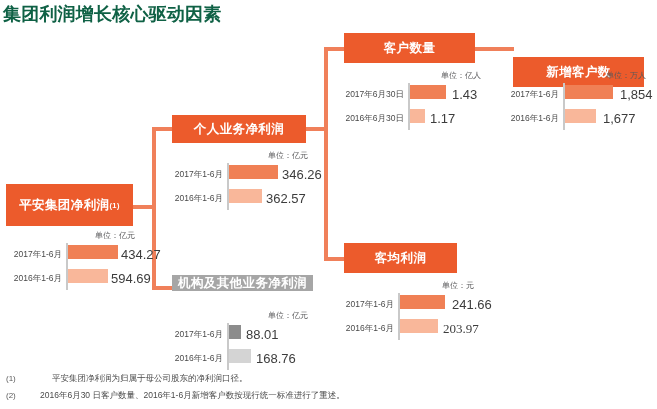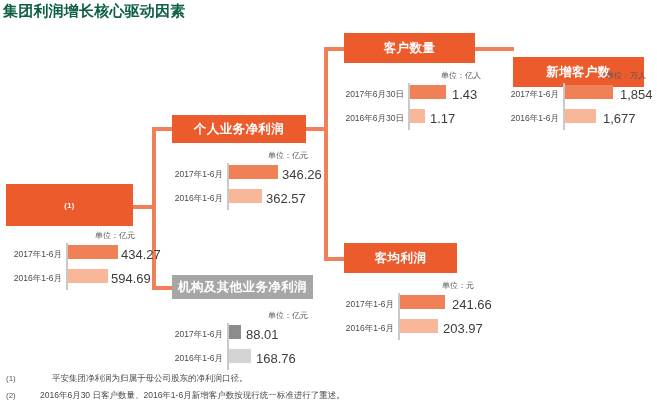--- a/index.html
+++ b/index.html
@@ -11,21 +11,21 @@
     position:relative;
     color:#4a4a4a;
   }
   #canvas{position:absolute;left:0;top:0;width:657px;height:409px;}
 
   .abs{position:absolute;}
 
   
   .chart-title{
     left:3px;top:2px;
-    font-size:15px;font-weight:bold;
+    font-size:18px;font-weight:bold;
     color:#0f6145;
     letter-spacing:.2px;
     white-space:nowrap;
   }
 
   
   .conn{background:#f0805a;}
 
   
   .node-box{
@@ -97,20 +97,21 @@
   <div class="abs conn" style="left:152px;top:286px;width:22px;height:4px;"></div>
 
   <div class="abs conn" style="left:304px;top:127px;width:22px;height:4px;"></div>
   <div class="abs conn" style="left:324px;top:47px;width:4px;height:214px;"></div>
   <div class="abs conn" style="left:324px;top:47px;width:22px;height:4px;"></div>
   <div class="abs conn" style="left:324px;top:257px;width:22px;height:4px;"></div>
 
   <div class="abs conn" style="left:474px;top:47px;width:40px;height:4px;"></div>
 
   <div class="abs node-box orange" style="left:6px;top:184px;width:127px;height:42px;">
+    <span>平安集团净利润</span>
       <span style="font-size:7.5px;vertical-align:super;">(1)</span>
   </div>
   <div class="group" style="left:0px;top:228px;width:150px;height:60px;">
     <div class="unit" style="left:60px;top:2px;width:75px;">单位：亿元</div>
     <div class="axis" style="left:66px;top:15px;height:47px;"></div>
 
     <div class="rowlabel" style="left:0px;top:22px;width:62px;">2017年1-6月</div>
     <div class="bar" style="left:68px;top:17px;width:50px;height:14px;background:#f08055;"></div>
     <div class="val" style="left:121px;top:20px;">434.27</div>
 
@@ -126,21 +127,21 @@
     <div class="unit" style="left:68px;top:2px;width:75px;">单位：亿元</div>
     <div class="axis" style="left:62px;top:15px;height:47px;"></div>
     <div class="rowlabel" style="left:0px;top:22px;width:58px;">2017年1-6月</div>
     <div class="bar" style="left:64px;top:17px;width:49px;height:14px;background:#f08055;"></div>
     <div class="val" style="left:117px;top:20px;">346.26</div>
     <div class="rowlabel" style="left:0px;top:46px;width:58px;">2016年1-6月</div>
     <div class="bar" style="left:64px;top:41px;width:33px;height:14px;background:#f9b79a;"></div>
     <div class="val" style="left:101px;top:44px;">362.57</div>
   </div>
 
-  <div class="abs node-box grey" style="left:172px;top:275px;width:141px;height:24px;">
+  <div class="abs node-box grey" style="left:172px;top:275px;width:141px;height:16px;">
     <span>机构及其他业务净利润</span>
   </div>
   <div class="group" style="left:165px;top:308px;width:160px;height:60px;">
     <div class="unit" style="left:68px;top:2px;width:75px;">单位：亿元</div>
     <div class="axis" style="left:62px;top:15px;height:47px;"></div>
     <div class="rowlabel" style="left:0px;top:22px;width:58px;">2017年1-6月</div>
     <div class="bar" style="left:64px;top:17px;width:12px;height:14px;background:#8c8c8c;"></div>
     <div class="val" style="left:81px;top:20px;">88.01</div>
     <div class="rowlabel" style="left:0px;top:46px;width:58px;">2016年1-6月</div>
     <div class="bar" style="left:64px;top:41px;width:22px;height:14px;background:#d4d4d4;"></div>
@@ -179,21 +180,21 @@
     <span>客均利润</span>
   </div>
   <div class="group" style="left:330px;top:278px;width:160px;height:60px;">
     <div class="unit" style="left:76px;top:2px;width:68px;">单位：元</div>
     <div class="axis" style="left:68px;top:15px;height:47px;"></div>
     <div class="rowlabel" style="left:0px;top:22px;width:64px;">2017年1-6月</div>
     <div class="bar" style="left:70px;top:17px;width:45px;height:14px;background:#f08055;"></div>
     <div class="val" style="left:122px;top:20px;">241.66</div>
     <div class="rowlabel" style="left:0px;top:46px;width:64px;">2016年1-6月</div>
     <div class="bar" style="left:70px;top:41px;width:38px;height:14px;background:#f9b79a;"></div>
-    <div class="val" style="left:113px;top:44px;">203.97</div>
+    <div class="val" style="left:113px;top:44px;font-family:Liberation Serif, serif;">203.97</div>
   </div>
 
   <div class="fn-num" style="left:6px;top:374px;">(1)</div>
   <div class="fn-txt" style="left:40px;top:373px;margin-left:12px;">平安集团净利润为归属于母公司股东的净利润口径。</div>
 
   <div class="fn-num" style="left:6px;top:391px;">(2)</div>
   <div class="fn-txt" style="left:40px;top:390px;">2016年6月30 日客户数量、2016年1-6月新增客户数按现行统一标准进行了重述。</div>
 
 </div>
 

